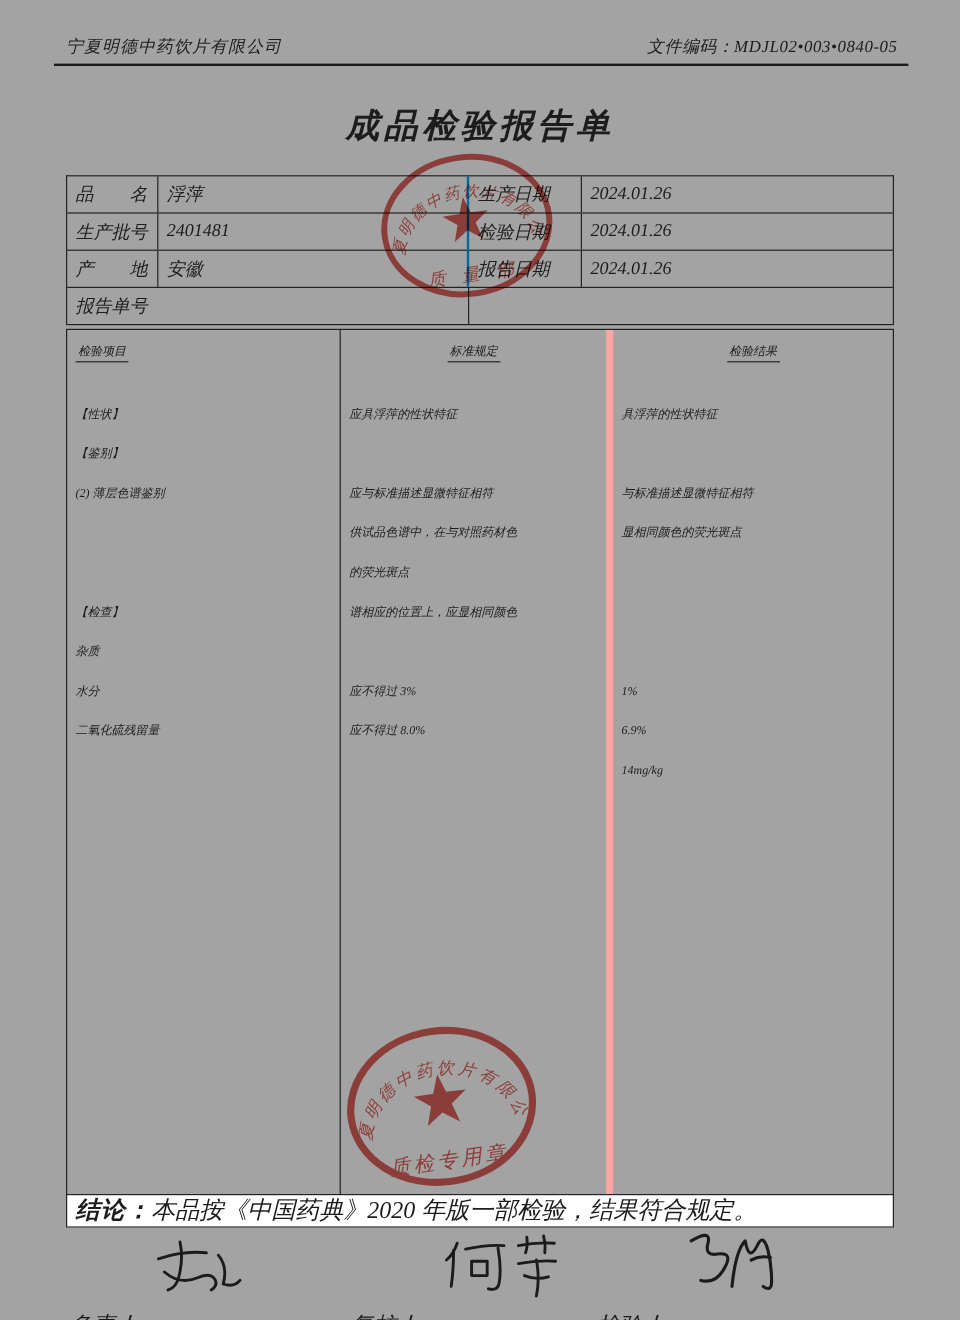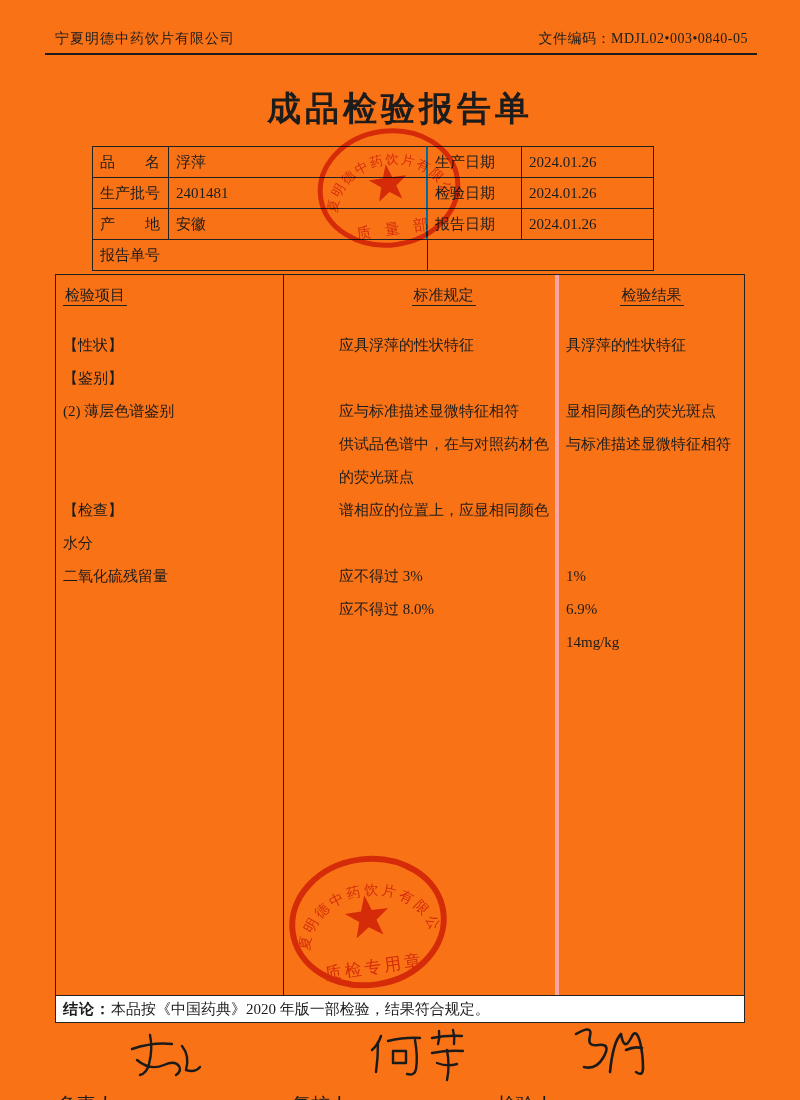--- a/index.html
+++ b/index.html
@@ -1,53 +1,53 @@
 <!DOCTYPE html>
 <html><head>
 <meta charset="utf-8">
 <style>
   * { margin:0; padding:0; box-sizing:border-box; }
   html,body { background:#ffffff; }
   .page {
-    position:relative; width:800px; height:1100px; background:#f97316;
-    font-family:"Liberation Serif","DejaVu Serif",serif; color:#1c1c1c; overflow:hidden;
+    position:relative; width:800px; height:1100px; background:#a3a3a3;
+    font-family:"Liberation Serif","DejaVu Serif",serif; color:#1c1c1c; overflow:hidden;font-style:italic;
   }
   
   .doc-header { position:absolute; top:30px; left:55px; right:52px; height:22px; font-size:14px; }
   .company-name { position:absolute; left:0; top:0; letter-spacing:1px; }
   .doc-code { position:absolute; right:0; top:0; letter-spacing:.5px; }
   .header-rule { position:absolute; top:53px; left:45px; width:712px; height:0; border-top:2px solid #1c1c1c; }
   
   .report-title { position:absolute; top:86px; left:0; width:100%; text-align:center;
-    font-size:34px; font-weight:bold; letter-spacing:4px; }
-  
-  .info-table { position:absolute; top:146px; left:55px; width:562px; border:1px solid #222; border-bottom:none;margin-left:37px; }
+    font-size:28px; font-weight:bold; letter-spacing:4px; }
+  
+  .info-table { position:absolute; top:146px; left:55px; width:690px; border:1px solid #222; border-bottom:none; }
   .info-row { display:flex; height:31px; border-bottom:1px solid #222; font-size:15px; }
   .info-cell { display:flex; align-items:center; padding-left:7px; overflow:hidden; white-space:nowrap; }
   .c-l1 { width:76px;  border-right:1px solid #222; }
   .c-v1 { width:259px; border-right:2px solid #0369a1; }
   .c-l2 { width:94px;  border-right:1px solid #222; }
   .c-v2 { flex:1; }
   .c-rl { width:335px; border-right:1px solid #222; }
   .c-rv { flex:1; }
   
   .insp-table { position:absolute; top:274px; left:55px; width:690px; height:722px;
-    border:1px solid #222; display:flex; font-size:15px; }
+    border:1px solid #222; display:flex; font-size:10px; }
   .insp-col { position:relative; height:100%; }
   .col-item { width:228px; border-right:1px solid #222; }
-  .col-standard { width:227px; border-right:4px solid #fca5a5;margin-left:48px; }
+  .col-standard { width:227px; border-right:6px solid #fca5a5; }
   .col-result { flex:1; }
   .insp-head { height:54px; padding-top:11px; }
   .head-item { padding-left:7px; text-align:left; }
   .head-center { text-align:center; }
   .insp-head span { border-bottom:1px solid #222; padding:0 2px 2px 2px; }
   .t-line { height:33px; line-height:33px; padding-left:7px; white-space:nowrap; overflow:visible; }
   
   .conclusion-row { position:absolute; top:995px; left:55px; width:690px; height:28px;
-    border:1px solid #222; font-size:15px; line-height:26px; padding-left:7px; background:#fff; }
+    border:1px solid #222; font-size:20px; line-height:26px; padding-left:7px; background:#fff; }
   .conclusion-row b { letter-spacing:1px; }
   
   .sig-label { position:absolute; font-size:19px; top:1092px; }
   .lbl-zeren { left:58px; } .lbl-fuhe { left:292px; } .lbl-jianyan { left:497px; }
   .sig-svg { position:absolute; }
   
   .stamp { position:absolute; mix-blend-mode:multiply; opacity:.82; }
   .stamp-top { left:314px; top:124px; }
   .stamp-bottom { left:285px; top:851px; }
   .stamp text { font-family:"Liberation Serif","DejaVu Serif",serif; }
@@ -94,20 +94,21 @@
       <div class="insp-head head-item">
         <span>检验项目</span>
       </div>
       <div>
           <div class="t-line">【性状】</div>
           <div class="t-line">【鉴别】</div>
           <div class="t-line">(2) 薄层色谱鉴别</div>
           <div class="t-line"></div>
           <div class="t-line"></div>
           <div class="t-line">【检查】</div>
+          <div class="t-line">杂质</div>
           <div class="t-line">水分</div>
           <div class="t-line">二氧化硫残留量</div>
         </div>
     </div>
     <div class="insp-col col-standard">
       <div class="insp-head head-center">
         <span>标准规定</span>
       </div>
       <div>
           <div class="t-line">应具浮萍的性状特征</div>
@@ -121,22 +122,22 @@
           <div class="t-line">应不得过 8.0%</div>
         </div>
     </div>
     <div class="insp-col col-result">
       <div class="insp-head head-center">
         <span>检验结果</span>
       </div>
       <div>
           <div class="t-line">具浮萍的性状特征</div>
           <div class="t-line"></div>
+          <div class="t-line">与标准描述显微特征相符</div>
           <div class="t-line">显相同颜色的荧光斑点</div>
-          <div class="t-line">与标准描述显微特征相符</div>
           <div class="t-line"></div>
           <div class="t-line"></div>
           <div class="t-line"></div>
           <div class="t-line">1%</div>
           <div class="t-line">6.9%</div>
           <div class="t-line">14mg/kg</div>
         </div>
     </div>
   </div>
 

